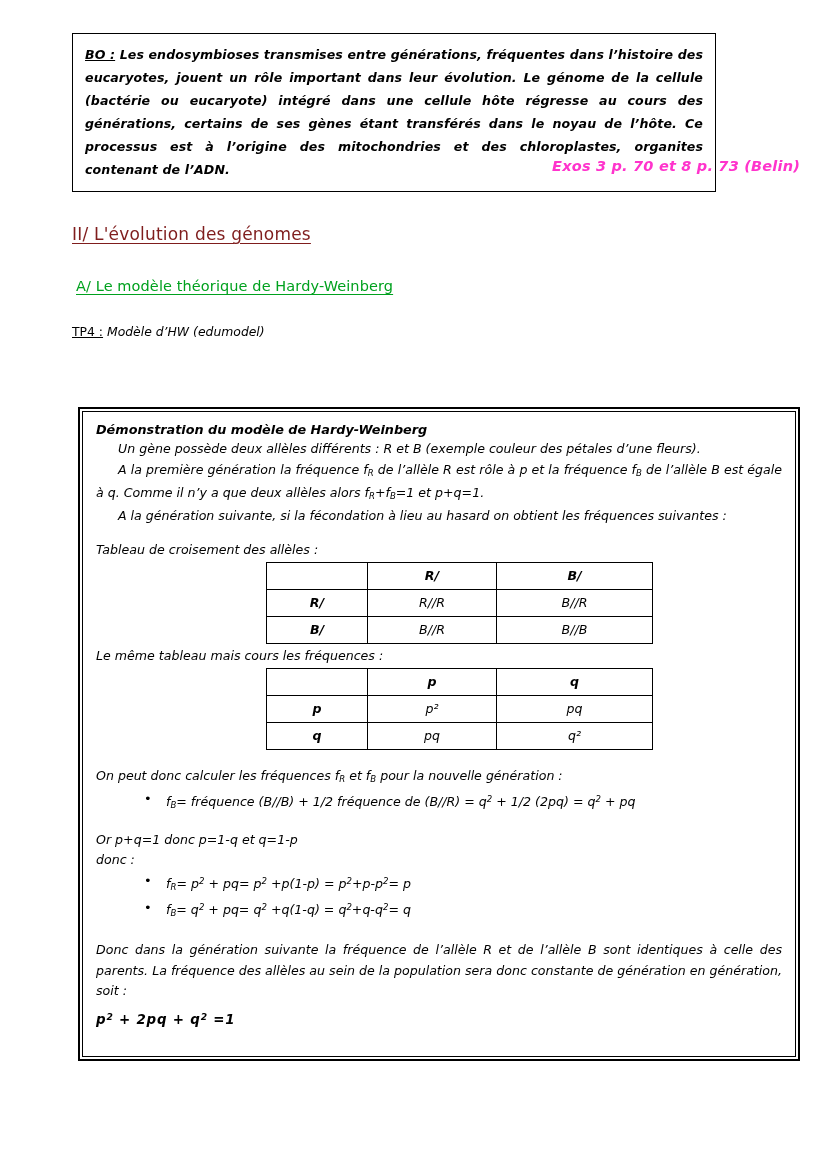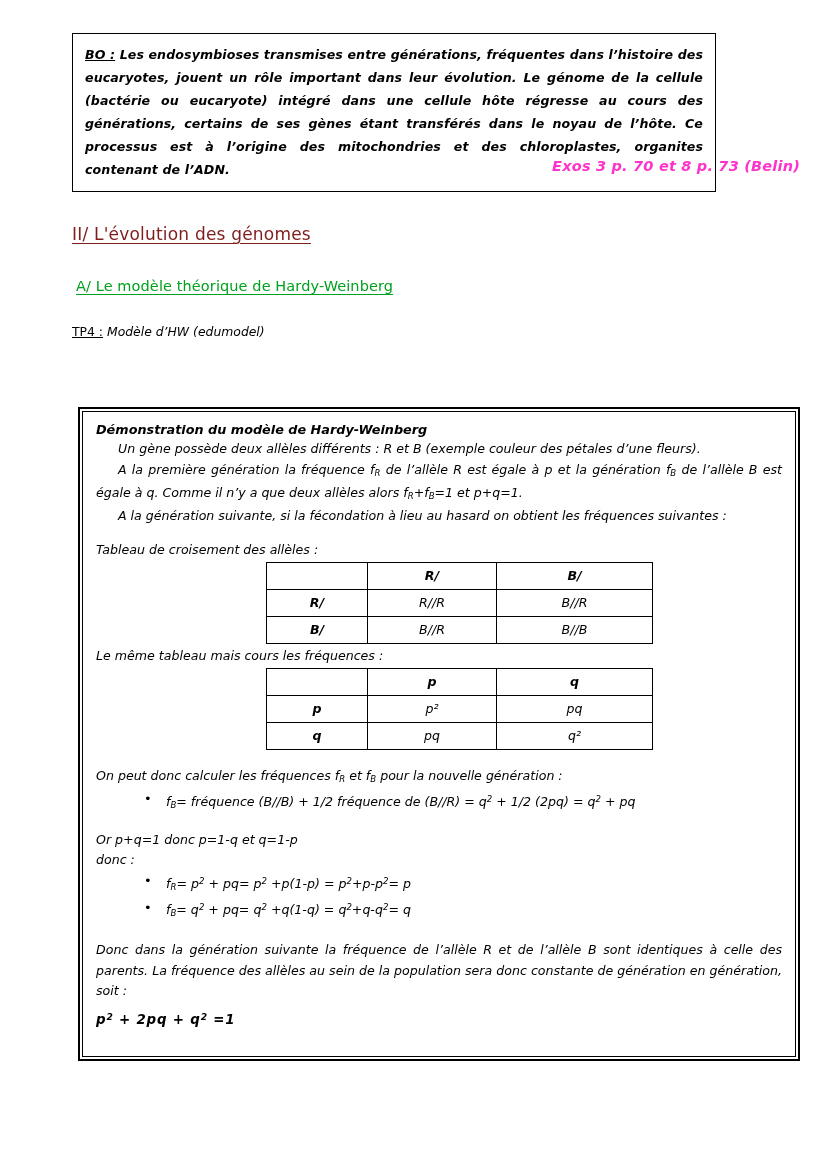--- a/index.html
+++ b/index.html
@@ -218,21 +218,21 @@
   <div class="h-green">A/ Le modèle théorique de Hardy-Weinberg</div>
   <div class="tp-line"><span class="tp-label">TP4 :</span><span> Modèle d’HW (edumodel)</span></div>
 
   <div class="demo-box">
     <div class="demo-inner">
 
       <div class="demo-title">Démonstration du modèle de Hardy-Weinberg</div>
 
       <p class="para indent">Un gène possède deux allèles différents : R et B (exemple couleur des pétales d’une fleurs).</p>
 
-      <p class="para indent"><span>A la première génération la fréquence f</span><sub>R</sub><span> de l’allèle R est égale à p et la génération f</span><sub>B</sub><span> de l’allèle B est égale à q. Comme il n’y a que deux allèles alors f</span><sub>R</sub><span>+f</span><sub>B</sub><span>=1 et p+q=1.</span></p>
+      <p class="para indent"><span>A la première génération la fréquence f</span><sub>R</sub><span> de l’allèle R est rôle à p et la fréquence f</span><sub>B</sub><span> de l’allèle B est égale à q. Comme il n’y a que deux allèles alors f</span><sub>R</sub><span>+f</span><sub>B</sub><span>=1 et p+q=1.</span></p>
 
       <p class="para indent">A la génération suivante, si la fécondation à lieu au hasard on obtient les fréquences suivantes :</p>
 
       <div style="height:13px"></div>
 
       <div class="label-line">Tableau de croisement des allèles :</div>
       <table class="punnett">
         <tbody>
           <tr>
             <td class="c0"></td>

